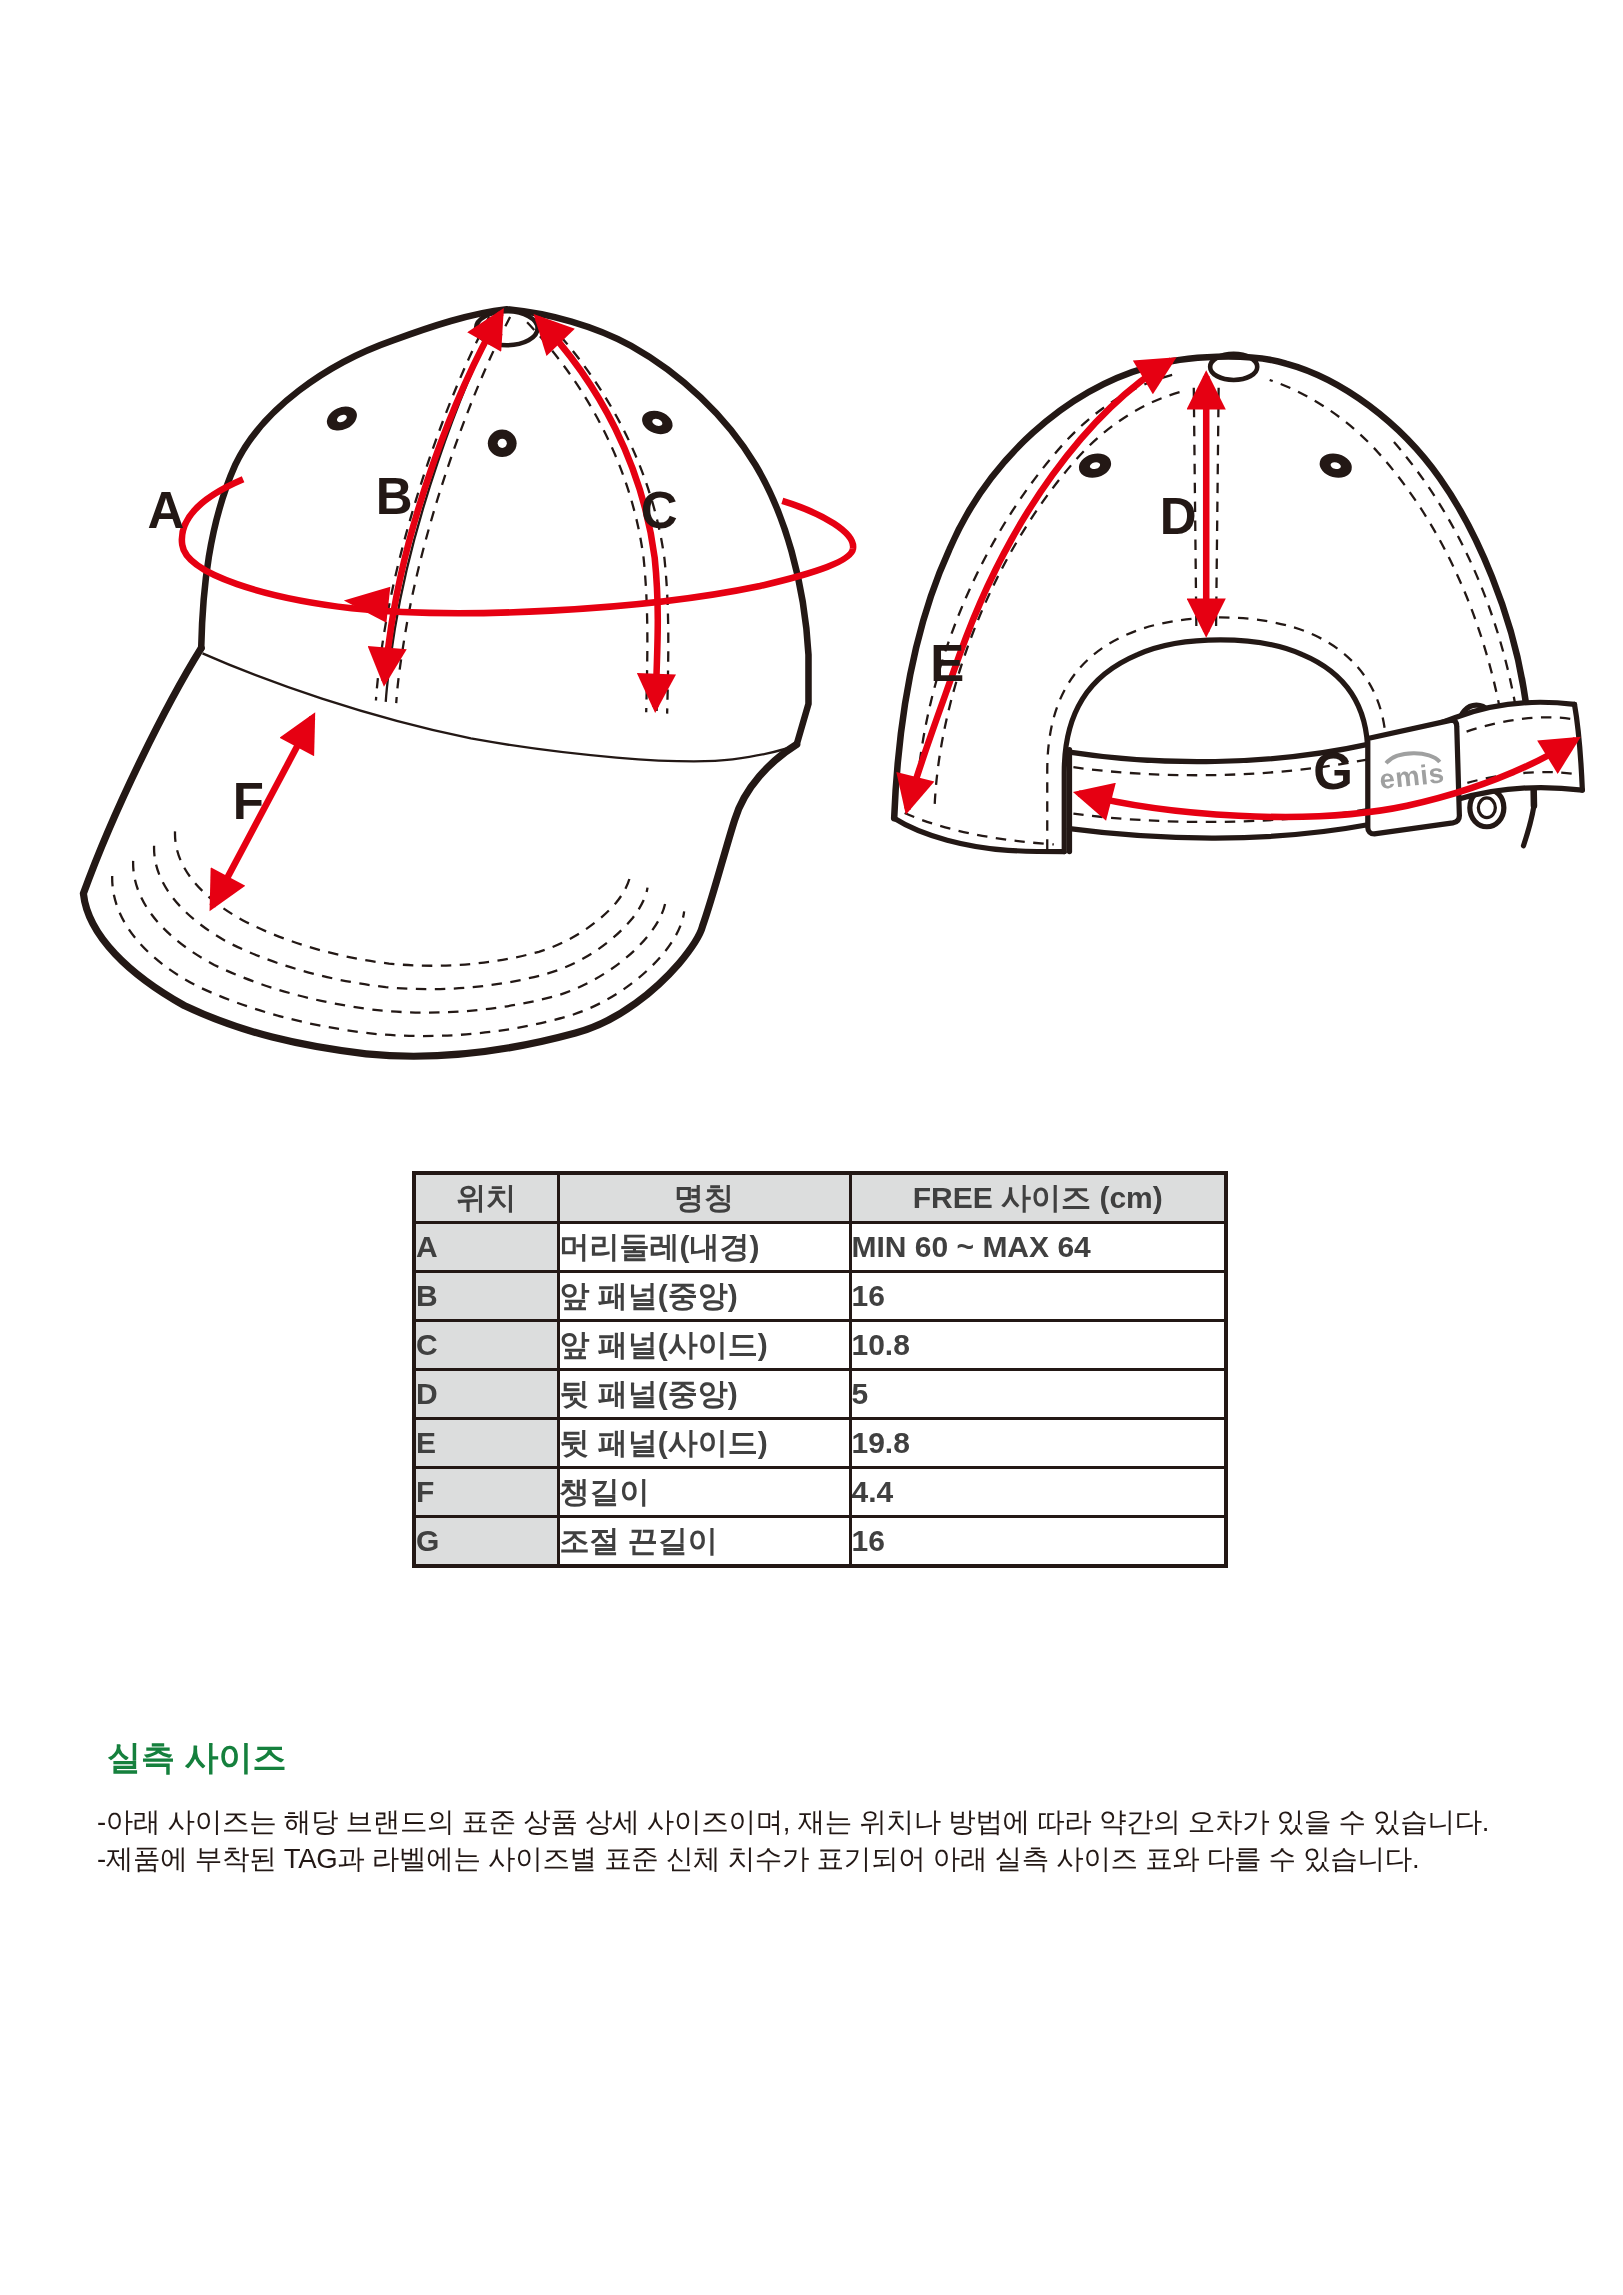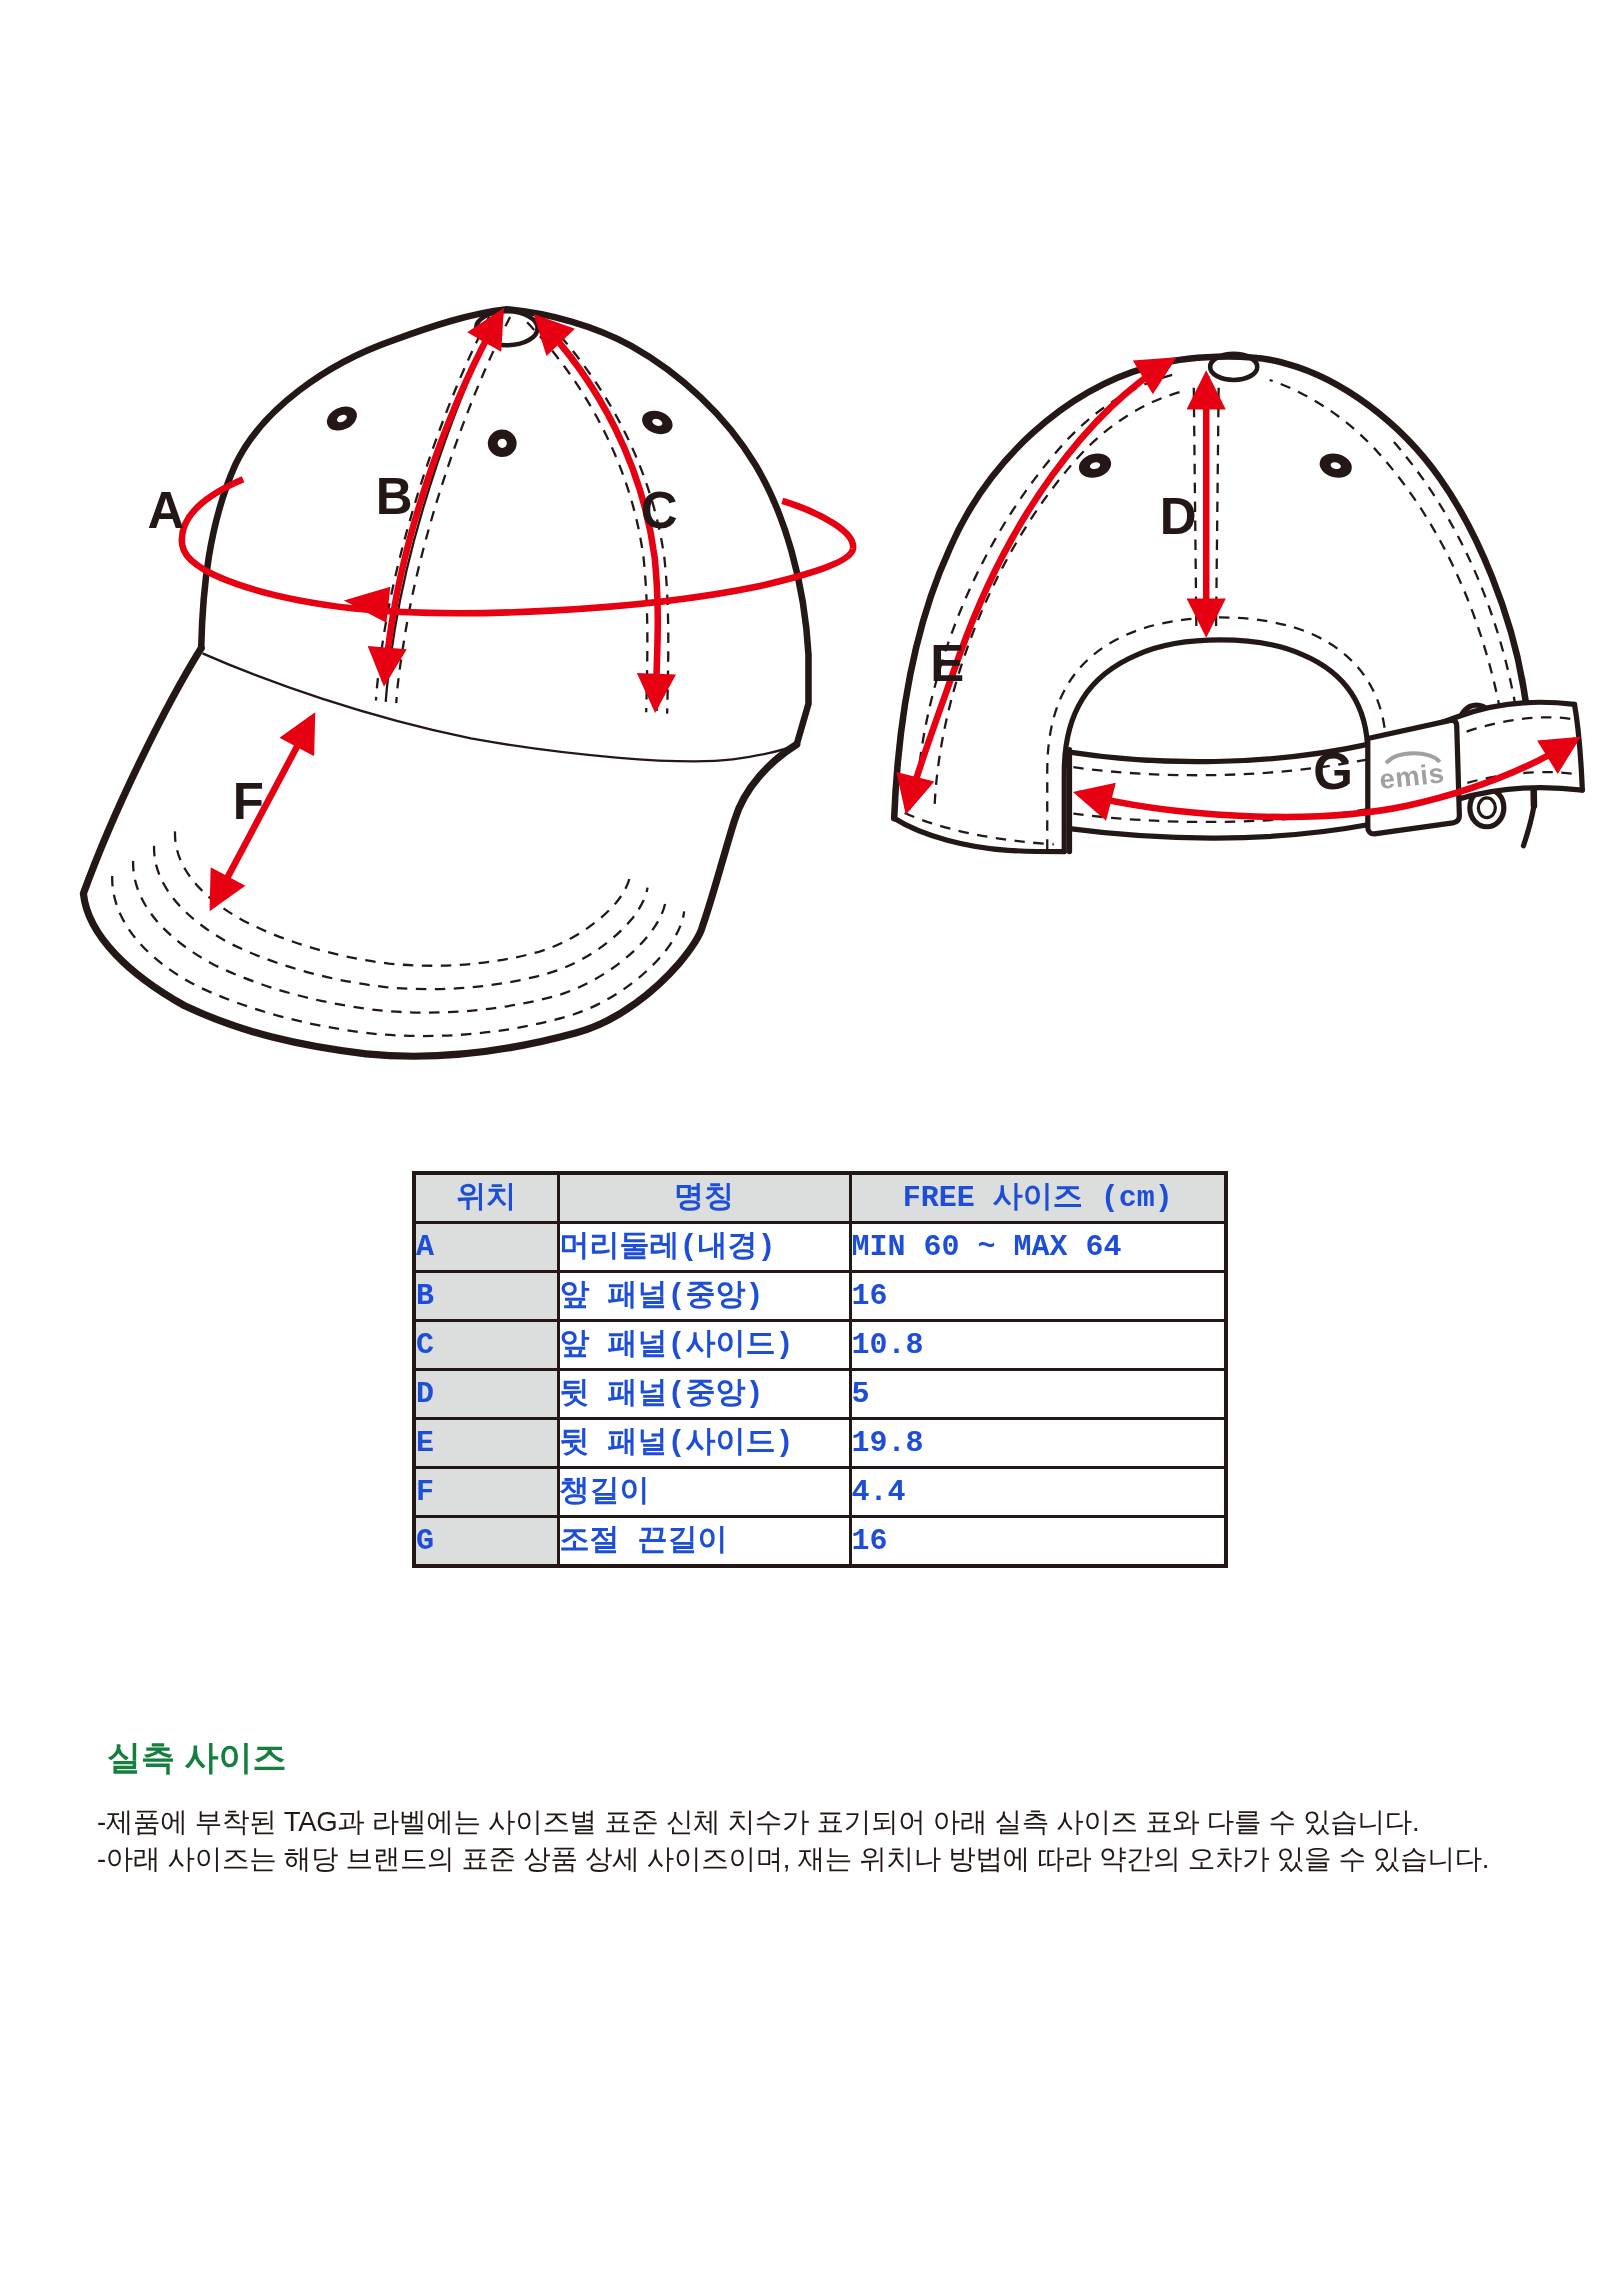--- a/index.html
+++ b/index.html
@@ -7,21 +7,21 @@
   #page{position:absolute;left:0;top:0;width:1623px;height:2295px;background:#fff;overflow:hidden;}
   svg text{font-family:"Liberation Sans",sans-serif;}
   .diagram{position:absolute;}
   #side-cap{left:52px;top:249px;}
   #back-cap{left:851px;top:262px;}
   .measure-label{font-size:78px;font-weight:bold;fill:#231815;}
   .logo-text{font-size:42px;font-weight:bold;fill:#9fa0a0;letter-spacing:1px;}
 
   #size-table{position:absolute;left:412px;top:1171px;width:812px;border-collapse:collapse;table-layout:fixed;}
   #size-table th,#size-table td{border:3.3px solid #231815;height:46px;vertical-align:middle;
-    font-size:30px;font-weight:bold;color:#1d4ed8;padding:0;line-height:1;font-family:Liberation Mono, monospace;}
+    font-size:30px;font-weight:bold;color:#404040;padding:0;line-height:1;}
   #size-table{border:4.6px solid #231815;}
   #size-table th{background:#dcdddd;}
   #size-table td.pos{background:#dcdddd;}
   #size-table td{background:#ffffff;}
   col.c1{width:144px;} col.c2{width:292px;} col.c3{width:376px;}
 
   #notes-heading{position:absolute;left:107px;top:1735px;margin:0;font-size:34px;font-weight:bold;color:#15803d;}
   #notes{position:absolute;left:97px;top:1803px;width:1466px;font-size:27.5px;font-weight:400;color:#231815;
     line-height:37px;letter-spacing:-0.3px;}
   #notes p{margin:0;}
@@ -234,18 +234,18 @@
         <tr>
           <td class="pos">G</td>
           <td>조절 끈길이</td>
           <td>16</td>
         </tr>
       </tbody>
   </table>
 
   <h2 id="notes-heading">실측 사이즈</h2>
   <div id="notes">
+    <p>-아래 사이즈는 해당 브랜드의 표준 상품 상세 사이즈이며, 재는 위치나 방법에 따라 약간의 오차가 있을 수 있습니다.</p>
     <p>-제품에 부착된 TAG과 라벨에는 사이즈별 표준 신체 치수가 표기되어 아래 실측 사이즈 표와 다를 수 있습니다.</p>
-    <p>-아래 사이즈는 해당 브랜드의 표준 상품 상세 사이즈이며, 재는 위치나 방법에 따라 약간의 오차가 있을 수 있습니다.</p>
   </div>
 
 </div>
 
 
 </body></html>

